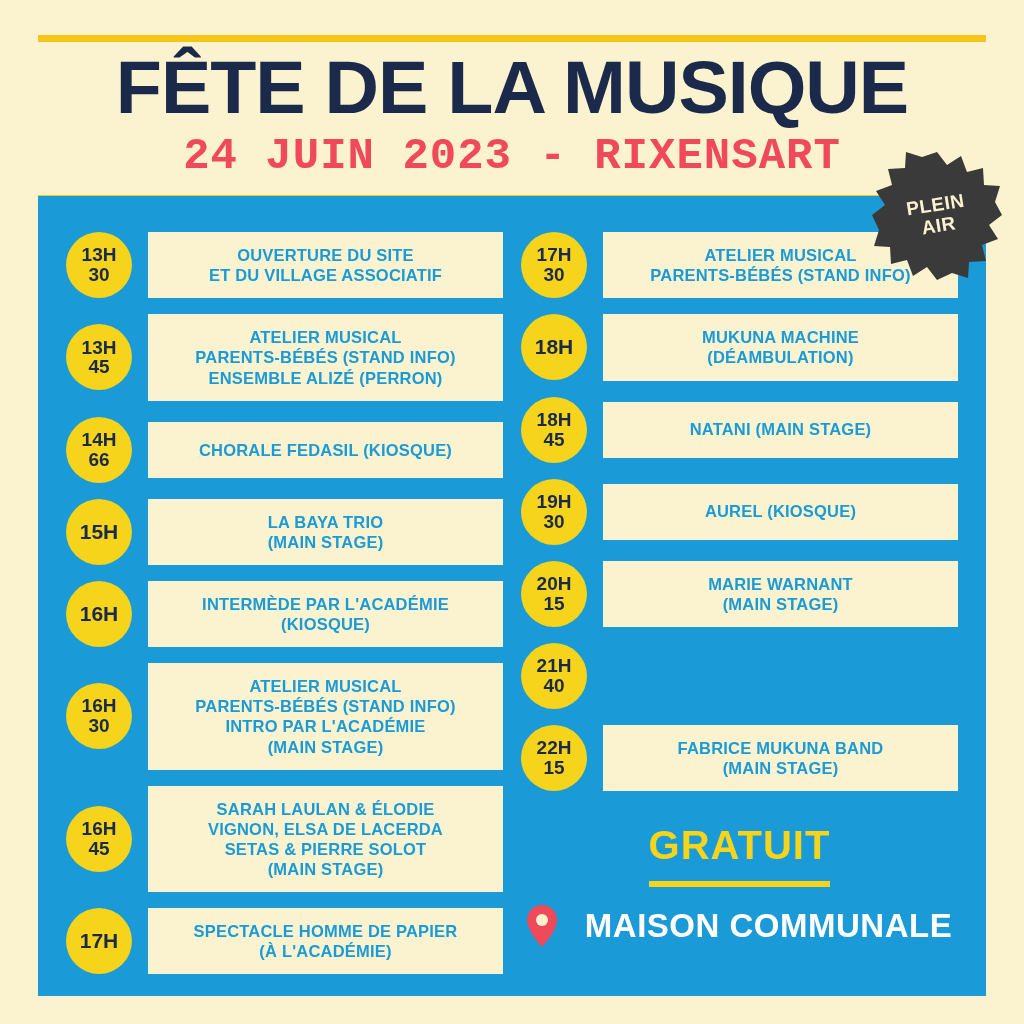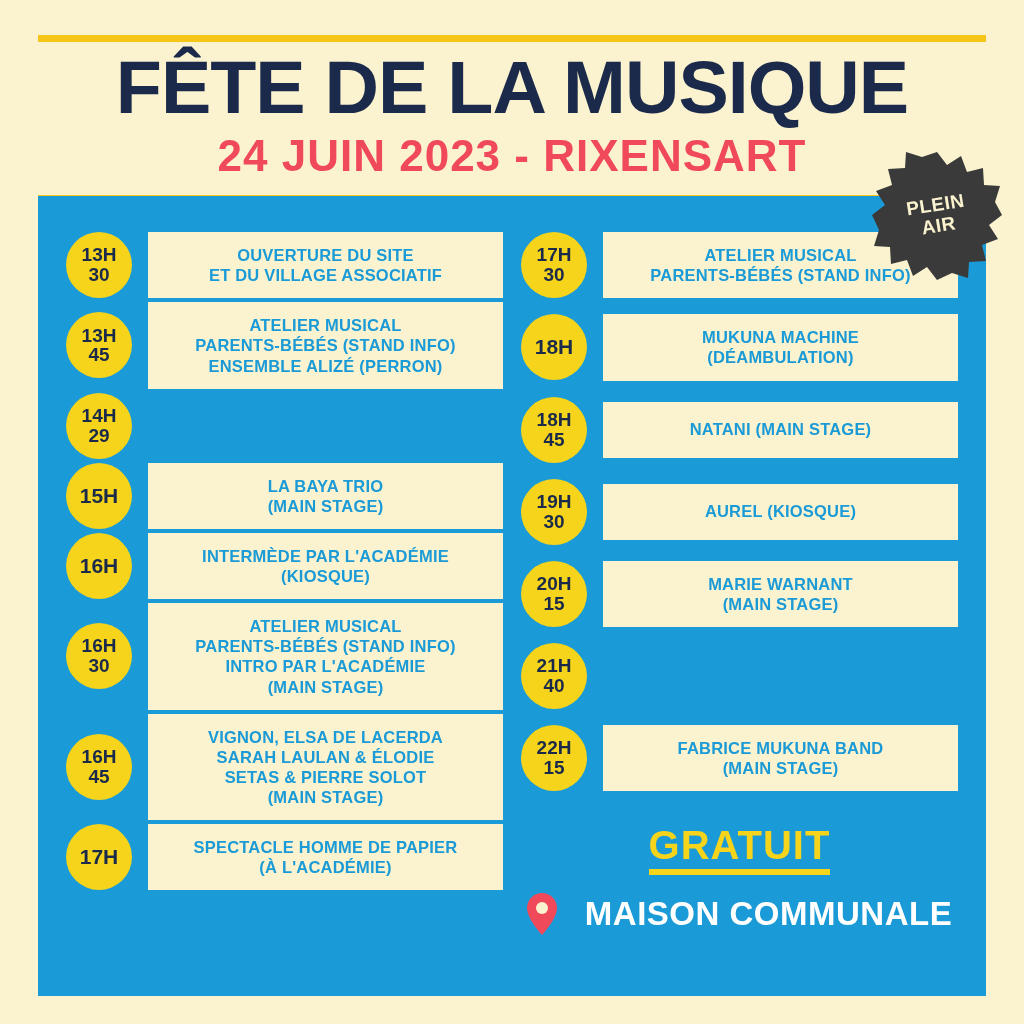--- a/index.html
+++ b/index.html
@@ -44,20 +44,21 @@
     transform: scaleX(1.02);
   }
   .subtitle {
     font-size: 44px;
     font-weight: bold;
     color: #f04a5a;
     text-align: center;
     letter-spacing: 1px;
     margin-top: 6px;
     white-space: nowrap;
+    font-family: Liberation Mono, monospace;
   }
   .rule-bottom {
     height: 6px;
     background: #f5c518;
     margin-top: 14px;
   }
 
   
   .badge {
     position: absolute;
@@ -96,21 +97,21 @@
     box-sizing: border-box;
     padding: 36px 28px 20px 28px;
     display: flex;
     gap: 18px;
   }
   .col {
     flex: 1;
     display: flex;
     flex-direction: column;
   }
-  .col-left { gap: 4px; }
+  .col-left { gap: 16px; }
   .col-right { gap: 16px; }
 
   .row {
     display: flex;
     align-items: center;
     gap: 16px;
   }
   .time {
     flex: 0 0 auto;
     width: 66px;
@@ -153,21 +154,21 @@
     display: flex;
     flex-direction: column;
     align-items: center;
   }
   .gratuit {
     color: #f5d41b;
     font-weight: bold;
     font-size: 40px;
     letter-spacing: 1px;
     line-height: 1;
-    padding-bottom: 4px;
+    padding-bottom: 16px;
     border-bottom: 6px solid #f5d41b;
   }
   .venue {
     margin-top: 18px;
     display: flex;
     align-items: center;
     gap: 28px;
   }
   .pin { width: 30px; height: 42px; }
   .venue-name {
@@ -219,21 +220,24 @@
           </div>
           <div class="event">
             <span class="ln">ATELIER MUSICAL</span>
             <span class="ln">PARENTS-BÉBÉS (STAND INFO)</span>
             <span class="ln">ENSEMBLE ALIZÉ (PERRON)</span>
           </div>
         </div>
         <div class="row">
           <div class="time">
             <span>14H</span>
-            <span>29</span>
+            <span>66</span>
+          </div>
+          <div class="event">
+            <span class="ln">CHORALE FEDASIL (KIOSQUE)</span>
           </div>
         </div>
         <div class="row">
           <div class="time single">
             <span>15H</span>
           </div>
           <div class="event">
             <span class="ln">LA BAYA TRIO</span>
             <span class="ln">(MAIN STAGE)</span>
           </div>
@@ -258,22 +262,22 @@
             <span class="ln">INTRO PAR L'ACADÉMIE</span>
             <span class="ln">(MAIN STAGE)</span>
           </div>
         </div>
         <div class="row">
           <div class="time">
             <span>16H</span>
             <span>45</span>
           </div>
           <div class="event">
+            <span class="ln">SARAH LAULAN &amp; ÉLODIE</span>
             <span class="ln">VIGNON, ELSA DE LACERDA</span>
-            <span class="ln">SARAH LAULAN &amp; ÉLODIE</span>
             <span class="ln">SETAS &amp; PIERRE SOLOT</span>
             <span class="ln">(MAIN STAGE)</span>
           </div>
         </div>
         <div class="row">
           <div class="time single">
             <span>17H</span>
           </div>
           <div class="event">
             <span class="ln">SPECTACLE HOMME DE PAPIER</span>

